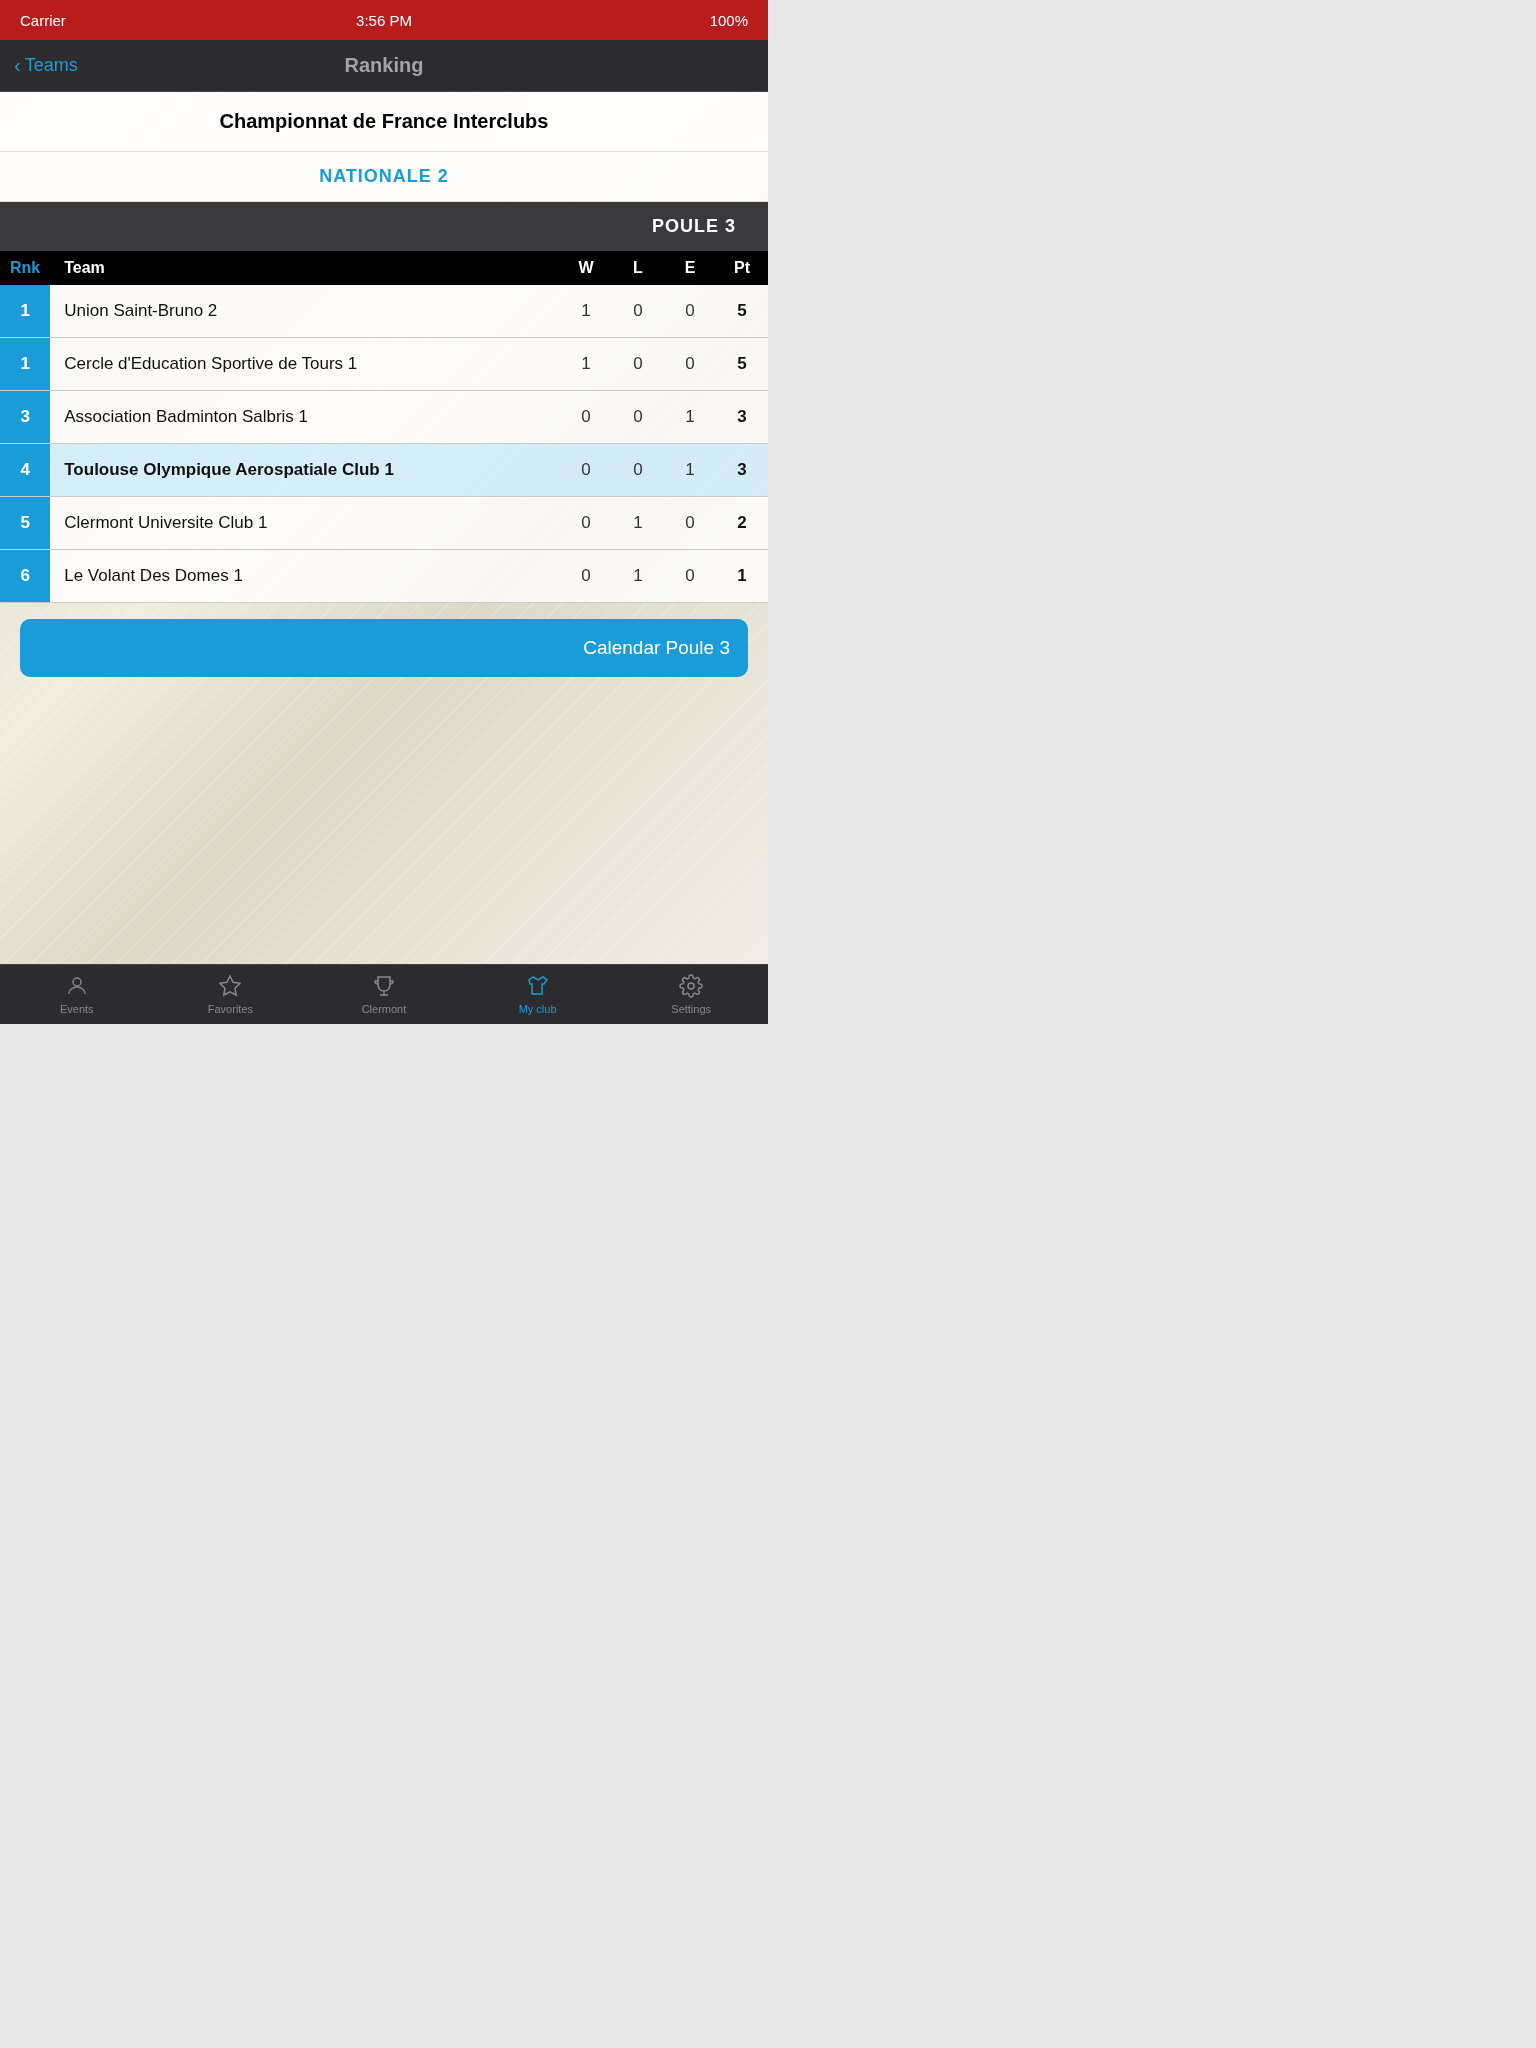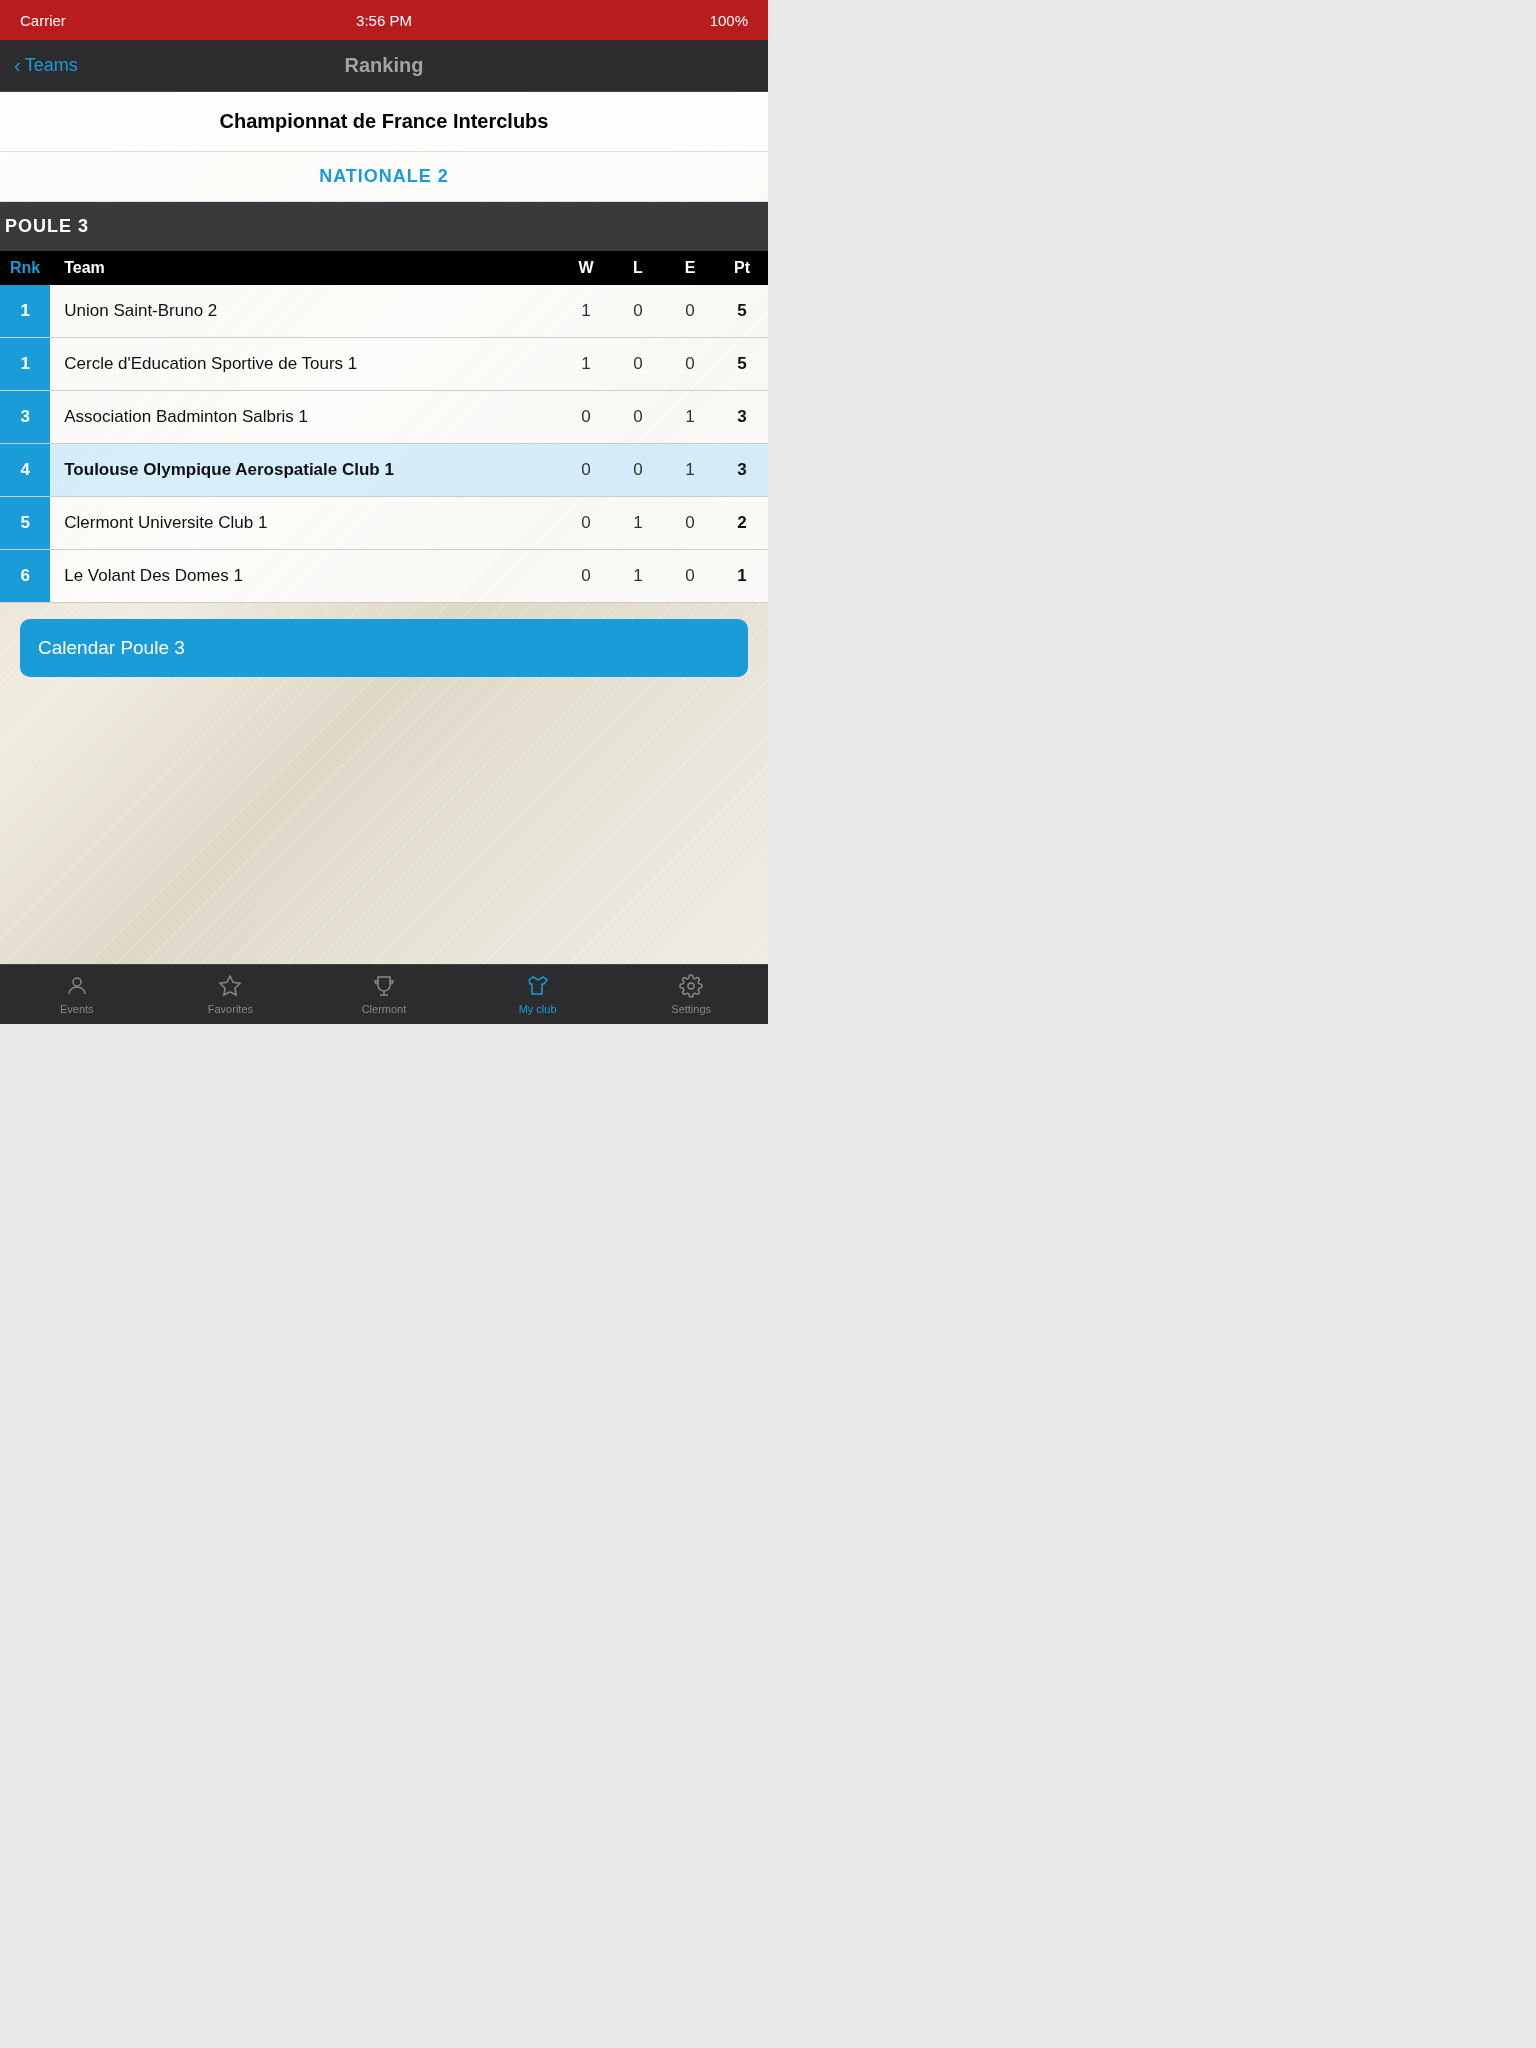--- a/index.html
+++ b/index.html
@@ -119,22 +119,22 @@
     .nationale-label {
       font-size: 18px;
       font-weight: 700;
       color: #1a9cd8;
       letter-spacing: 1px;
     }
 
     
     .poule-section {
       background: #3a3a3c;
-      padding: 14px 5px;
-      text-align: left;
+      padding: 14px 32px;
+      text-align: right;
     }
     .poule-label {
       font-size: 18px;
       font-weight: 700;
       color: #fff;
       letter-spacing: 1px;
     }
 
     
     .ranking-table {
@@ -218,21 +218,21 @@
     .calendar-btn {
       width: 100%;
       background: #1a9cd8;
       color: white;
       border: none;
       border-radius: 10px;
       padding: 18px;
       font-size: 19px;
       font-weight: 500;
       cursor: pointer;
-      text-align: left;
+      text-align: right;
     }
 
     
     .tab-bar {
       position: absolute;
       bottom: 0;
       left: 0;
       right: 0;
       height: 60px;
       background: #2c2c2e;

